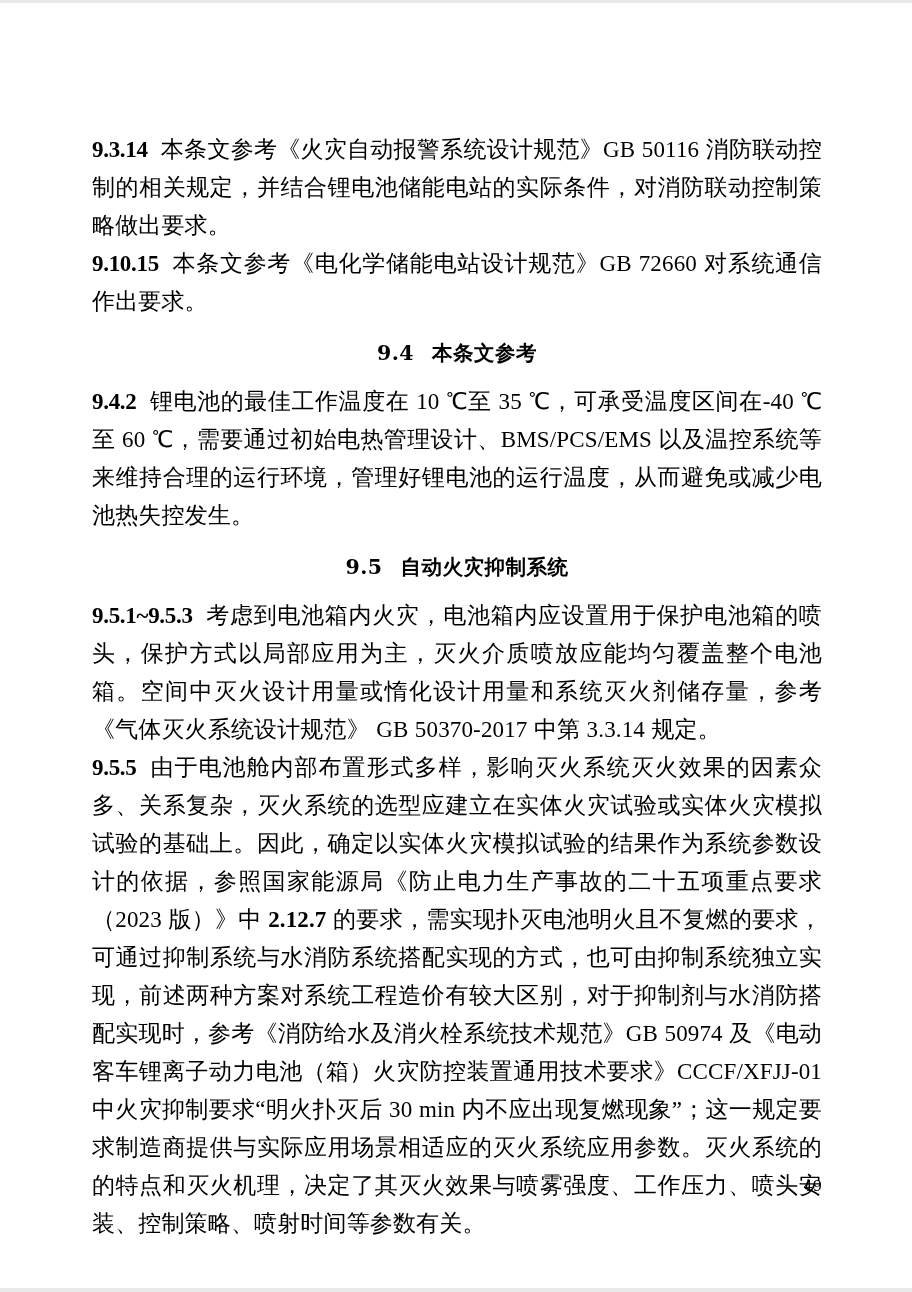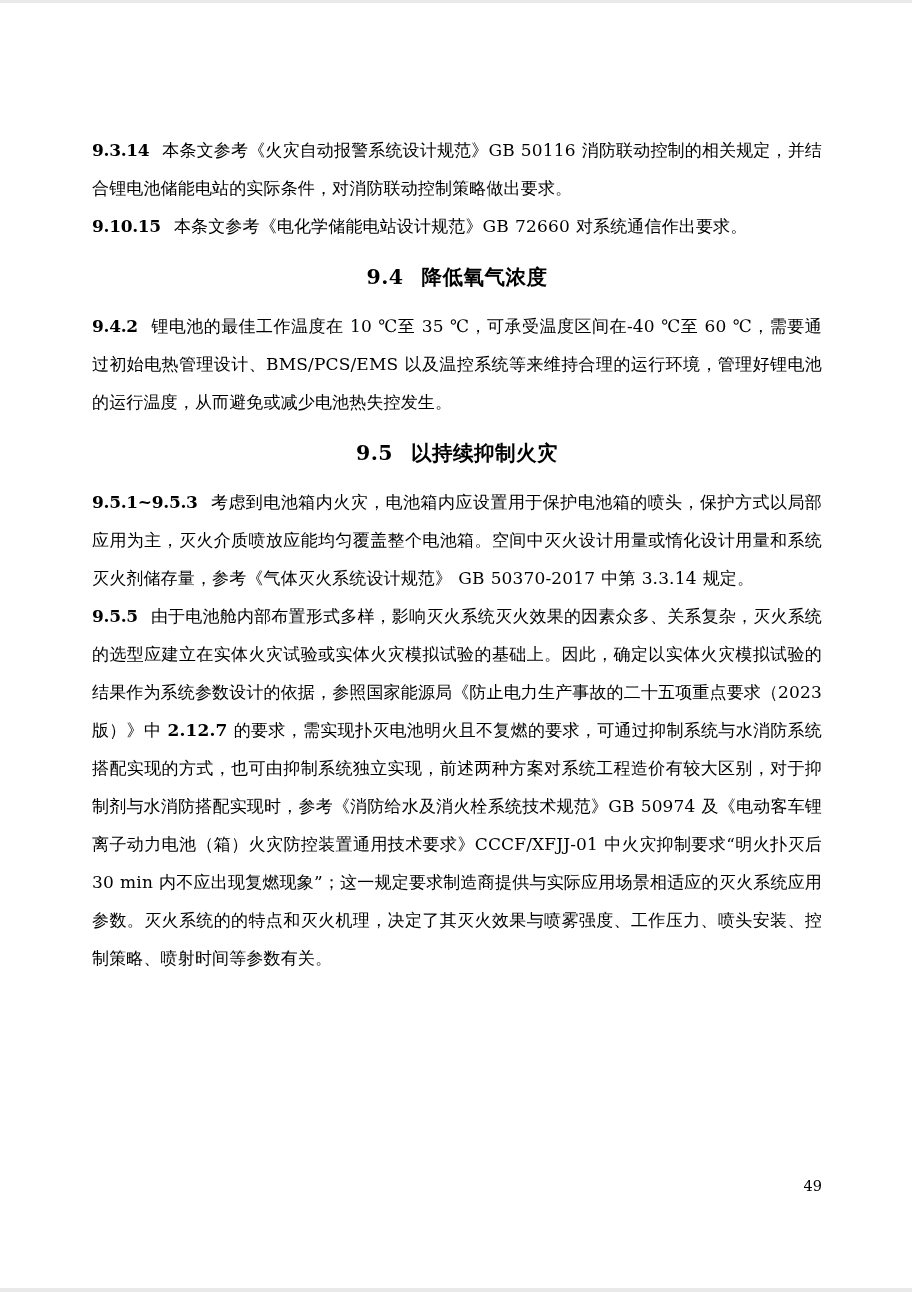--- a/index.html
+++ b/index.html
@@ -27,26 +27,27 @@
     box-sizing: border-box;
   }
   .page-body {
     position: absolute;
     top: 128px;
     left: 92px;
     width: 730px;
   }
   p.para {
     margin: 0 0 0 0;
-    font-size: 17px;
+    font-size: 23px;
     line-height: 38px;
     text-align: justify;
     text-justify: inter-ideograph;
     letter-spacing: 0.15px;
     word-spacing: 0.5px;
+    font-family: Liberation Serif, serif;
   }
   .num {
     font-weight: bold;
     letter-spacing: -0.3px;
     margin-right: 13px;
   }
   h2.section-heading {
     margin: 12px 0 10px 0;
     font-size: 20.5px;
     font-weight: bold;
@@ -78,30 +79,30 @@
 
     <p class="para">
       <span class="num">9.3.14</span><span>本条文参考《火灾自动报警系统设计规范》GB 50116 消防联动控制的相关规定，并结合锂电池储能电站的实际条件，对消防联动控制策略做出要求。</span>
     </p>
 
     <p class="para">
       <span class="num">9.10.15</span><span>本条文参考《电化学储能电站设计规范》GB 72660 对系统通信作出要求。</span>
     </p>
 
     <h2 class="section-heading">
-      <span class="sec-no">9.4</span><span>降低氧气浓度</span>
+      <span class="sec-no">9.4</span><span>本条文参考</span>
     </h2>
 
 
     <p class="para">
       <span class="num">9.4.2</span><span>锂电池的最佳工作温度在 10 ℃至 35 ℃，可承受温度区间在-40 ℃至 60 ℃，需要通过初始电热管理设计、BMS/PCS/EMS 以及温控系统等来维持合理的运行环境，管理好锂电池的运行温度，从而避免或减少电池热失控发生。</span>
     </p>
 
     <h2 class="section-heading">
-      <span class="sec-no">9.5</span><span>以持续抑制火灾</span>
+      <span class="sec-no">9.5</span><span>自动火灾抑制系统</span>
     </h2>
 
     <p class="para">
       <span class="num">9.5.1~9.5.3</span><span>考虑到电池箱内火灾，电池箱内应设置用于保护电池箱的喷头，保护方式以局部应用为主，灭火介质喷放应能均匀覆盖整个电池箱。空间中灭火设计用量或惰化设计用量和系统灭火剂储存量，参考《气体灭火系统设计规范》 GB 50370-2017 中第 3.3.14 规定。</span>
     </p>
 
 
     <p class="para">
       <span class="num">9.5.5</span><span>由于电池舱内部布置形式多样，影响灭火系统灭火效果的因素众多、关系复杂，灭火系统的选型应建立在实体火灾试验或实体火灾模拟试验的基础上。因此，确定以实体火灾模拟试验的结果作为系统参数设计的依据，参照国家能源局《防止电力生产事故的二十五项重点要求（2023 版）》中 </span><span class="b">2.12.7</span><span> 的要求，需实现扑灭电池明火且不复燃的要求，可通过抑制系统与水消防系统搭配实现的方式，也可由抑制系统独立实现，前述两种方案对系统工程造价有较大区别，对于抑制剂与水消防搭配实现时，参考《消防给水及消火栓系统技术规范》GB 50974 及《电动客车锂离子动力电池（箱）火灾防控装置通用技术要求》CCCF/XFJJ-01 中火灾抑制要求“明火扑灭后 30 min 内不应出现复燃现象”；这一规定要求制造商提供与实际应用场景相适应的灭火系统应用参数。灭火系统的的特点和灭火机理，决定了其灭火效果与喷雾强度、工作压力、喷头安装、控制策略、喷射时间等参数有关。</span>
     </p>

